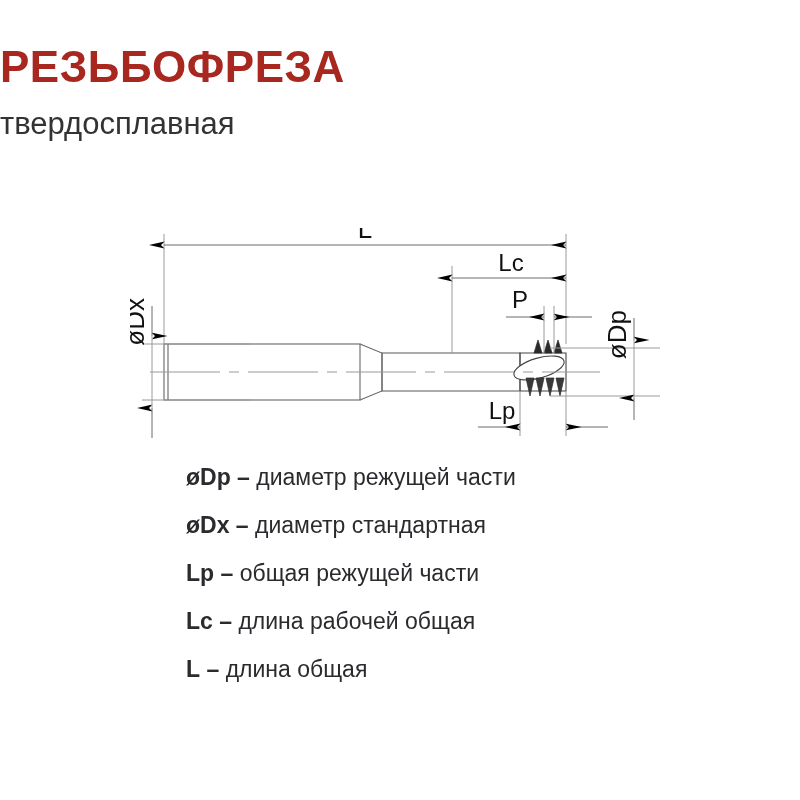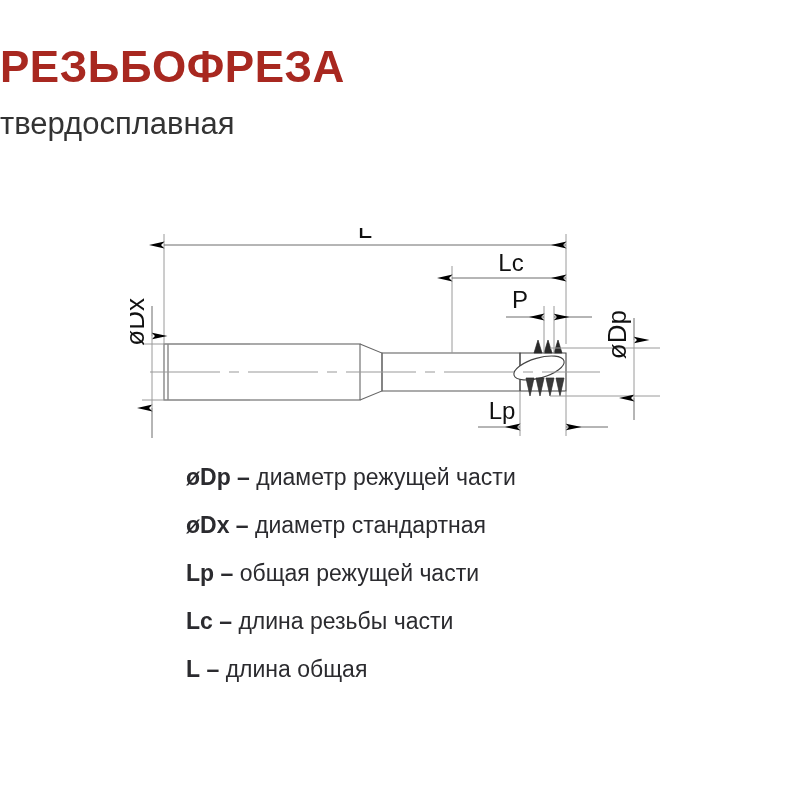--- a/index.html
+++ b/index.html
@@ -205,21 +205,21 @@
 
     <div class="legend-row">
       <span class="legend-sym">Lp</span>
       <span class="legend-sym">–</span>
       <span class="legend-desc">общая режущей части</span>
     </div>
 
     <div class="legend-row">
       <span class="legend-sym">Lc</span>
       <span class="legend-sym">–</span>
-      <span class="legend-desc">длина резьбы части</span>
+      <span class="legend-desc">длина рабочей общая</span>
     </div>
 
     <div class="legend-row">
       <span class="legend-sym">L</span>
       <span class="legend-sym">–</span>
       <span class="legend-desc">длина общая</span>
     </div>
 
   </div>
 

